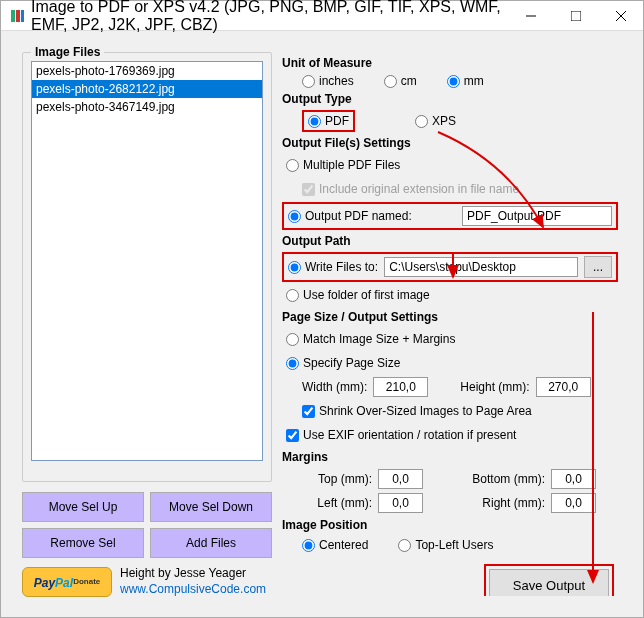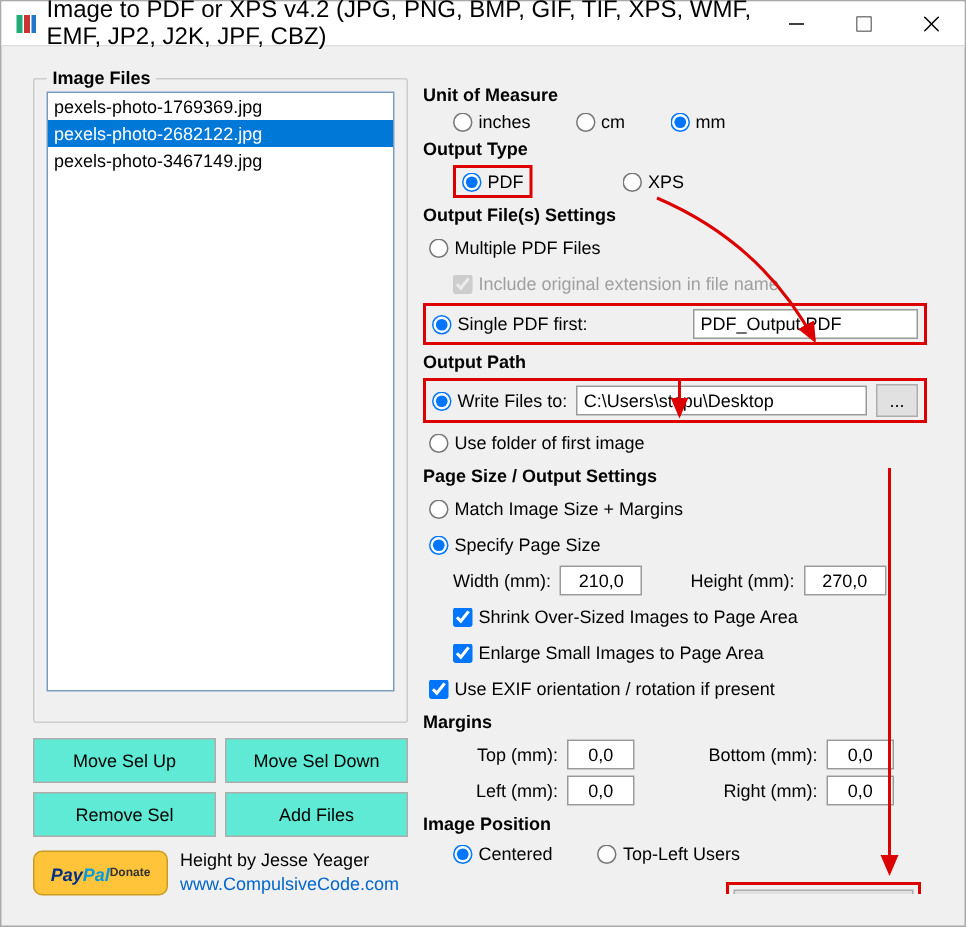--- a/index.html
+++ b/index.html
@@ -11,21 +11,21 @@
 .titlebar .btn { width: 45px; height: 30px; display: flex; align-items: center; justify-content: center; }
 .body { display: flex; padding: 21px; gap: 6px; height: calc(100% - 30px); }
 .left { width: 250px; display: flex; flex-direction: column; }
 .right { flex: 1; display: flex; flex-direction: column; overflow: hidden; }
 .grp { border: 1px solid #ccc; border-radius: 2px; padding: 8px 8px 6px 8px; margin-bottom: 4px; position: relative; }
 .grp-title { position: absolute; top: -8px; left: 8px; background: #f0f0f0; padding: 0 4px; font-weight: bold; font-size: 12px; }
 .file-list { border: 1px solid #7a9ac0; background: #fff; height: 400px; overflow: auto; }
 .file-item { padding: 2px 4px; color: #000; }
 .file-item.selected { background: #0078d7; color: #fff; }
 .btn-row { display: flex; gap: 6px; margin-top: 6px; }
-.btn-row button { flex: 1; height: 30px; background: #5eead4; border: 1px solid #adadad; cursor: pointer; }
+.btn-row button { flex: 1; height: 30px; background: #c4b5fd; border: 1px solid #adadad; cursor: pointer; }
 .paypal { margin-top: 8px; display: flex; align-items: center; gap: 8px; }
 .paypal-btn { width: 90px; height: 30px; background: #ffc439; border: 1px solid #c89c23; border-radius: 6px; display: flex; align-items: center; justify-content: center; font-weight: bold; cursor: pointer; }
 .paypal-btn .pp { font-style: italic; font-size: 14px; }
 .paypal-btn .pp .p1 { color: #003087; }
 .paypal-btn .pp .p2 { color: #009cde; }
 .paypal-btn .don { font-size: 8px; color: #333; }
 .credits { font-size: 11px; line-height: 1.3; }
 .credits a { color: #0066cc; text-decoration: none; }
 .sec-title { font-weight: bold; margin: 4px 0 4px 4px; }
 .row { display: flex; align-items: center; gap: 6px; margin: 2px 0 2px 8px; min-height: 22px; }
@@ -147,21 +147,21 @@
           </div>
       <div class="row indent disabled">
             <label>
               <input type="checkbox" checked="" disabled="" style="">
               <span>Include original extension in file name</span>
             </label>
           </div>
       <div class="hl-row">
         <label>
               <input type="radio" name="of" checked="" style="">
-              <span>Single PDF first:</span>
+              <span>Output PDF named:</span>
             </label>
         <span class="fill"></span>
         <input type="text" style="width: 150px;" value="PDF_Output.PDF">
       </div>
 
       <div class="sec-title">Output Path</div>
       <div class="hl-row">
         <label>
               <input type="radio" name="op" checked="" style="">
               <span>Write Files to:</span>
@@ -193,26 +193,20 @@
         <span>Width (mm):</span>
         <input type="text" style="width: 55px; text-align: center;" value="210,0">
         <span style="width:20px"></span>
         <span>Height (mm):</span>
         <input type="text" style="width: 55px; text-align: center;" value="270,0">
       </div>
       <div class="row indent">
             <label>
               <input type="checkbox" checked="" style="">
               <span>Shrink Over-Sized Images to Page Area</span>
-            </label>
-          </div>
-      <div class="row indent">
-            <label>
-              <input type="checkbox" checked="" style="">
-              <span>Enlarge Small Images to Page Area</span>
             </label>
           </div>
       <div class="row">
             <label>
               <input type="checkbox" checked="" style="">
               <span>Use EXIF orientation / rotation if present</span>
             </label>
           </div>
 
       <div class="sec-title">Margins</div>

